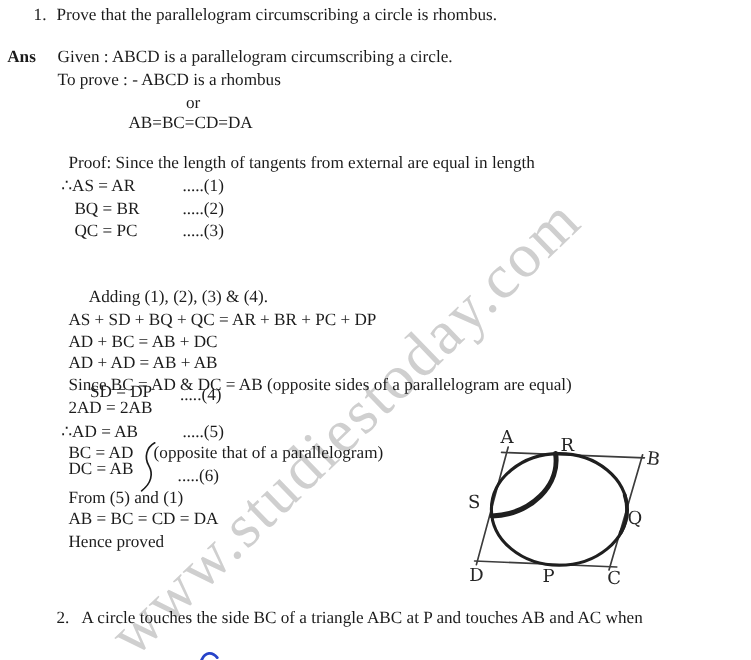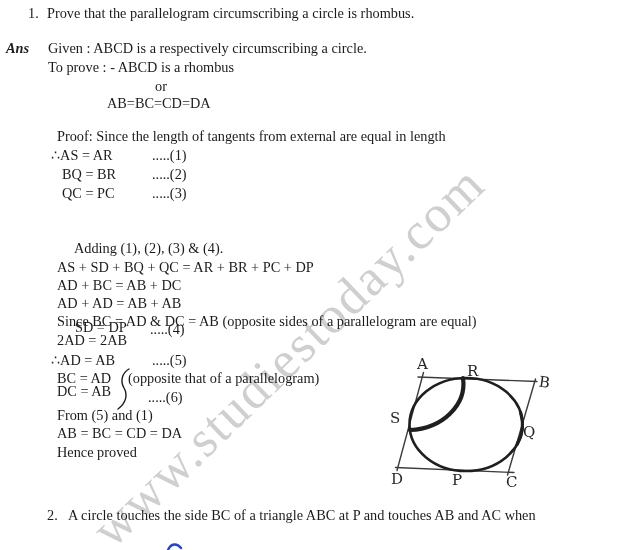--- a/index.html
+++ b/index.html
@@ -4,21 +4,21 @@
 <style>
   html,body{margin:0;padding:0;background:#ffffff;}
   .page{
     position:relative;width:626px;height:550px;background:#ffffff;
     overflow:hidden;font-family:"Liberation Serif","DejaVu Serif",serif;
   }
   .t{
     position:absolute;white-space:nowrap;font-size:14.3px;line-height:1.15;
     color:#1b1b1b;z-index:2;
   }
-  .bold{font-weight:700;font-style:italic;}
+  .bold{font-weight:700;}
   .wm{
     position:absolute;left:288px;top:356px;z-index:1;white-space:nowrap;
     transform:translate(-50%,-50%) rotate(-44deg);
     font-size:52px;letter-spacing:2px;color:#cfcfcf;
     font-family:"Liberation Serif",serif;
   }
   .fig{position:absolute;left:378px;top:348px;z-index:2;}
   .brk{position:absolute;left:116px;top:368px;z-index:2;}
   .bluemark{position:absolute;left:166px;top:542px;z-index:3;}
   .fig text{font-family:"DejaVu Serif",serif;font-size:15px;fill:#262626;}
@@ -27,21 +27,21 @@
 <body>
 
 <div class="page">
 
   <div class="wm">www.studiestoday.com</div>
 
   <div class="t" style="left:28px;top:5px">1.</div>
   <div class="t" style="left:47px;top:5px">Prove that the parallelogram circumscribing a circle is rhombus.</div>
 
   <div class="t bold" style="left:6px;top:40px">Ans</div>
-  <div class="t" style="left:48px;top:40px">Given : ABCD is a respectively circumscribing a circle.</div>
+  <div class="t" style="left:48px;top:40px">Given : ABCD is a parallelogram circumscribing a circle.</div>
   <div class="t" style="left:48px;top:59px">To prove : - ABCD is a rhombus</div>
   <div class="t" style="left:155px;top:78px">or</div>
   <div class="t" style="left:107px;top:95px">AB=BC=CD=DA</div>
 
   <div class="t" style="left:57px;top:128px">Proof: Since the length of tangents from external are equal in length</div>
 
   <div class="t" style="left:51px;top:147px">∴AS = AR</div>
   <div class="t" style="left:152px;top:147px">.....(1)</div>
   <div class="t" style="left:62px;top:166px">BQ = BR</div>
   <div class="t" style="left:152px;top:166px">.....(2)</div>

